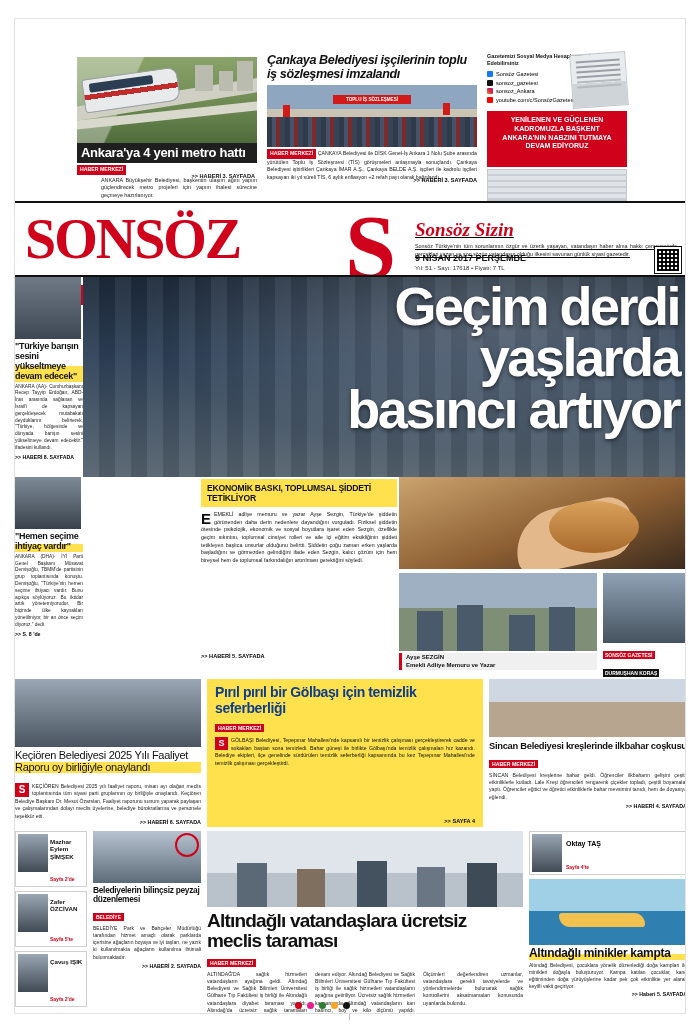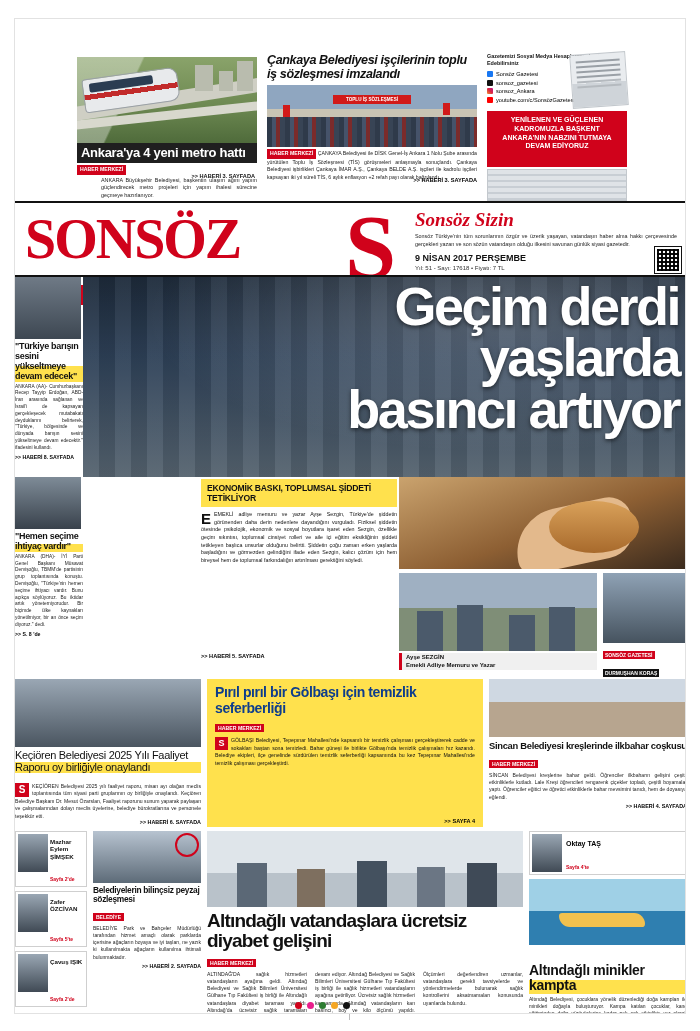--- a/index.html
+++ b/index.html
@@ -109,21 +109,21 @@
   .masthead { position:absolute; left:0; top:182px; width:672px; height:74px; background:#fff; border-top:2px solid #111; }
   .mast-name {
     position:absolute; left:10px; top:8px;
     font-family:"Liberation Serif", serif; font-weight:bold;
     font-size:56px; letter-spacing:-2px; color:#d0021b; line-height:1;
   }
   .mast-s {
     position:absolute; left:330px; top:-2px; font-family:"Liberation Serif", serif;
     font-weight:bold; font-size:92px; color:#d0021b; line-height:1;
   }
-  .mast-right { position:absolute; left:400px; top:6px; width:262px; }
+  .mast-right { position:absolute; left:400px; top:16px; width:262px;text-decoration:underline; }
   .mast-right .sizin { font-family:"Liberation Serif", serif; font-style:italic; font-weight:bold; font-size:19px; color:#d0021b; }
   .mast-right .blurb { font-size:5.4px; line-height:1.45; color:#222; text-align:justify; margin-top:2px; }
   .mast-date { position:absolute; left:400px; top:50px; font-size:9px; font-weight:bold; color:#111; }
   .mast-meta { position:absolute; left:400px; top:62px; font-size:6px; color:#333; }
   .qr {
     position:absolute; right:6px; top:44px; width:26px; height:26px;
     background:
       repeating-linear-gradient(90deg,#111 0 2px,#fff 2px 4px),
       repeating-linear-gradient(180deg,#111 0 2px,#fff 2px 4px);
     background-blend-mode:multiply; border:2px solid #fff; outline:1px solid #111;
@@ -250,21 +250,21 @@
   .b4-mid2 .hm { display:inline-block; margin-top:4px; background:#d0021b; color:#fff; font-weight:bold; font-size:5.2px; padding:1px 3px; }
   .b4-mid2 .body { margin-top:2px; font-size:5.1px; line-height:1.44; text-align:justify; color:#222; column-count:3; column-gap:8px; }
 
   .b4-right { position:absolute; left:514px; top:0; width:158px; }
   .b4-right .auth2 { position:relative; width:158px; height:44px; border:1px solid #cfcfcf; margin-bottom:4px; }
   .b4-right .auth2 .av { position:absolute; left:2px; top:2px; width:30px; height:38px; background:linear-gradient(180deg,#9aa7b4,#404a55); }
   .b4-right .auth2 .nm { position:absolute; left:36px; top:8px; font-size:7px; font-weight:bold; line-height:1.2; }
   .b4-right .auth2 .pg { position:absolute; left:36px; bottom:4px; font-size:5px; color:#d0021b; font-weight:bold; }
   .b4-right .boat { width:158px; height:66px; background:linear-gradient(180deg,#9fd0e6 0 48%, #2f7fb0 48% 100%); position:relative; overflow:hidden; }
   .b4-right .boat .bt { position:absolute; left:30px; top:34px; width:86px; height:14px; background:#f2c14e; border-radius:4px 14px 4px 14px; }
-  .b4-right .bcap { margin-top:18px; font-size:14px; font-weight:bold; line-height:1.1; color:#111;
+  .b4-right .bcap { margin-top:2px; font-size:12px; font-weight:bold; line-height:1.1; color:#111;
     background:linear-gradient(180deg,#fff 55%, #ffe14d 55%); letter-spacing:-.3px; }
   .b4-right .bbody { font-size:5px; line-height:1.42; text-align:justify; margin-top:2px; color:#222; }
   .b4-right .bmore { text-align:right; font-size:5.2px; font-weight:bold; }
 
   .footdots { position:absolute; left:280px; bottom:4px; display:flex; gap:5px; }
   .footdots i { width:7px; height:7px; border-radius:50%; display:block; }
 </style>
 </head>
 <body>
 
@@ -439,35 +439,35 @@
           <div class="av"></div>
           <div class="nm">Çavuş IŞIK</div>
           <div class="pg">Sayfa 2'de</div>
         </div>
       </div>
 
       <div class="b4-mid1">
         <div class="ph">
           <div class="stamp"></div>
         </div>
-        <h4>Belediyelerin bilinçsiz peyzaj sözleşmesi</h4>
+        <h4>Belediyelerin bilinçsiz peyzaj düzenlemesi</h4>
         <span class="hm">BELEDİYE</span>
         <div class="body">BELEDİYE Park ve Bahçeler Müdürlüğü tarafından hizmet amaçlı olarak parklarda içerisine ağaçların boyaya ve iyi taşları, ne yazık ki kullanılmakta ağaçların kullanılma ihtimali bulunmaktadır.</div>
         <div class="more">&gt;&gt; HABERİ 2. SAYFADA</div>
       </div>
 
       <div class="b4-mid2">
         <div class="ph">
           <div class="p" style="left:30px; width:30px; height:44px;"></div>
           <div class="p" style="left:90px; width:28px; height:38px; background:#7e6f5f;"></div>
           <div class="p" style="left:150px; width:30px; height:46px; background:#44515f;"></div>
           <div class="p" style="left:210px; width:28px; height:40px; background:#6b7684;"></div>
           <div class="p" style="left:260px; width:30px; height:44px; background:#3f4a57;"></div>
         </div>
-        <h2>Altındağlı vatandaşlara ücretsiz diyabet gelişini</h2>
+        <h2>Altındağlı vatandaşlara ücretsiz meclis taraması</h2>
         <span class="hm">HABER MERKEZİ</span>
         <div class="body">ALTINDAĞ'DA sağlık hizmetleri vatandaşların ayağına geldi. Altındağ Belediyesi ve Sağlık Bilimleri Üniversitesi Gülhane Tıp Fakültesi iş birliği ile Altındağlı vatandaşlara diyabet taraması yapıldı. Altındağ'da ücretsiz sağlık taramaları devam ediyor. Altındağ Belediyesi ve Sağlık Bilimleri Üniversitesi Gülhane Tıp Fakültesi iş birliği ile sağlık hizmetleri vatandaşların ayağına getiriliyor. Ücretsiz sağlık hizmetleri kapsamında Altındağ vatandaşların kan basıncı, boy ve kilo ölçümü yapıldı. Ölçümleri değerlendiren uzmanlar, vatandaşlara gerekli tavsiyelerde ve yönlendirmelerde bulunarak sağlık kontrollerini aksatmamaları konusunda uyarılarda bulundu.</div>
         
       </div>
 
       <div class="b4-right">
         <div class="auth2">
           <div class="av"></div>
           <div class="nm">Oktay TAŞ</div>
           <div class="pg">Sayfa 4'te</div>

